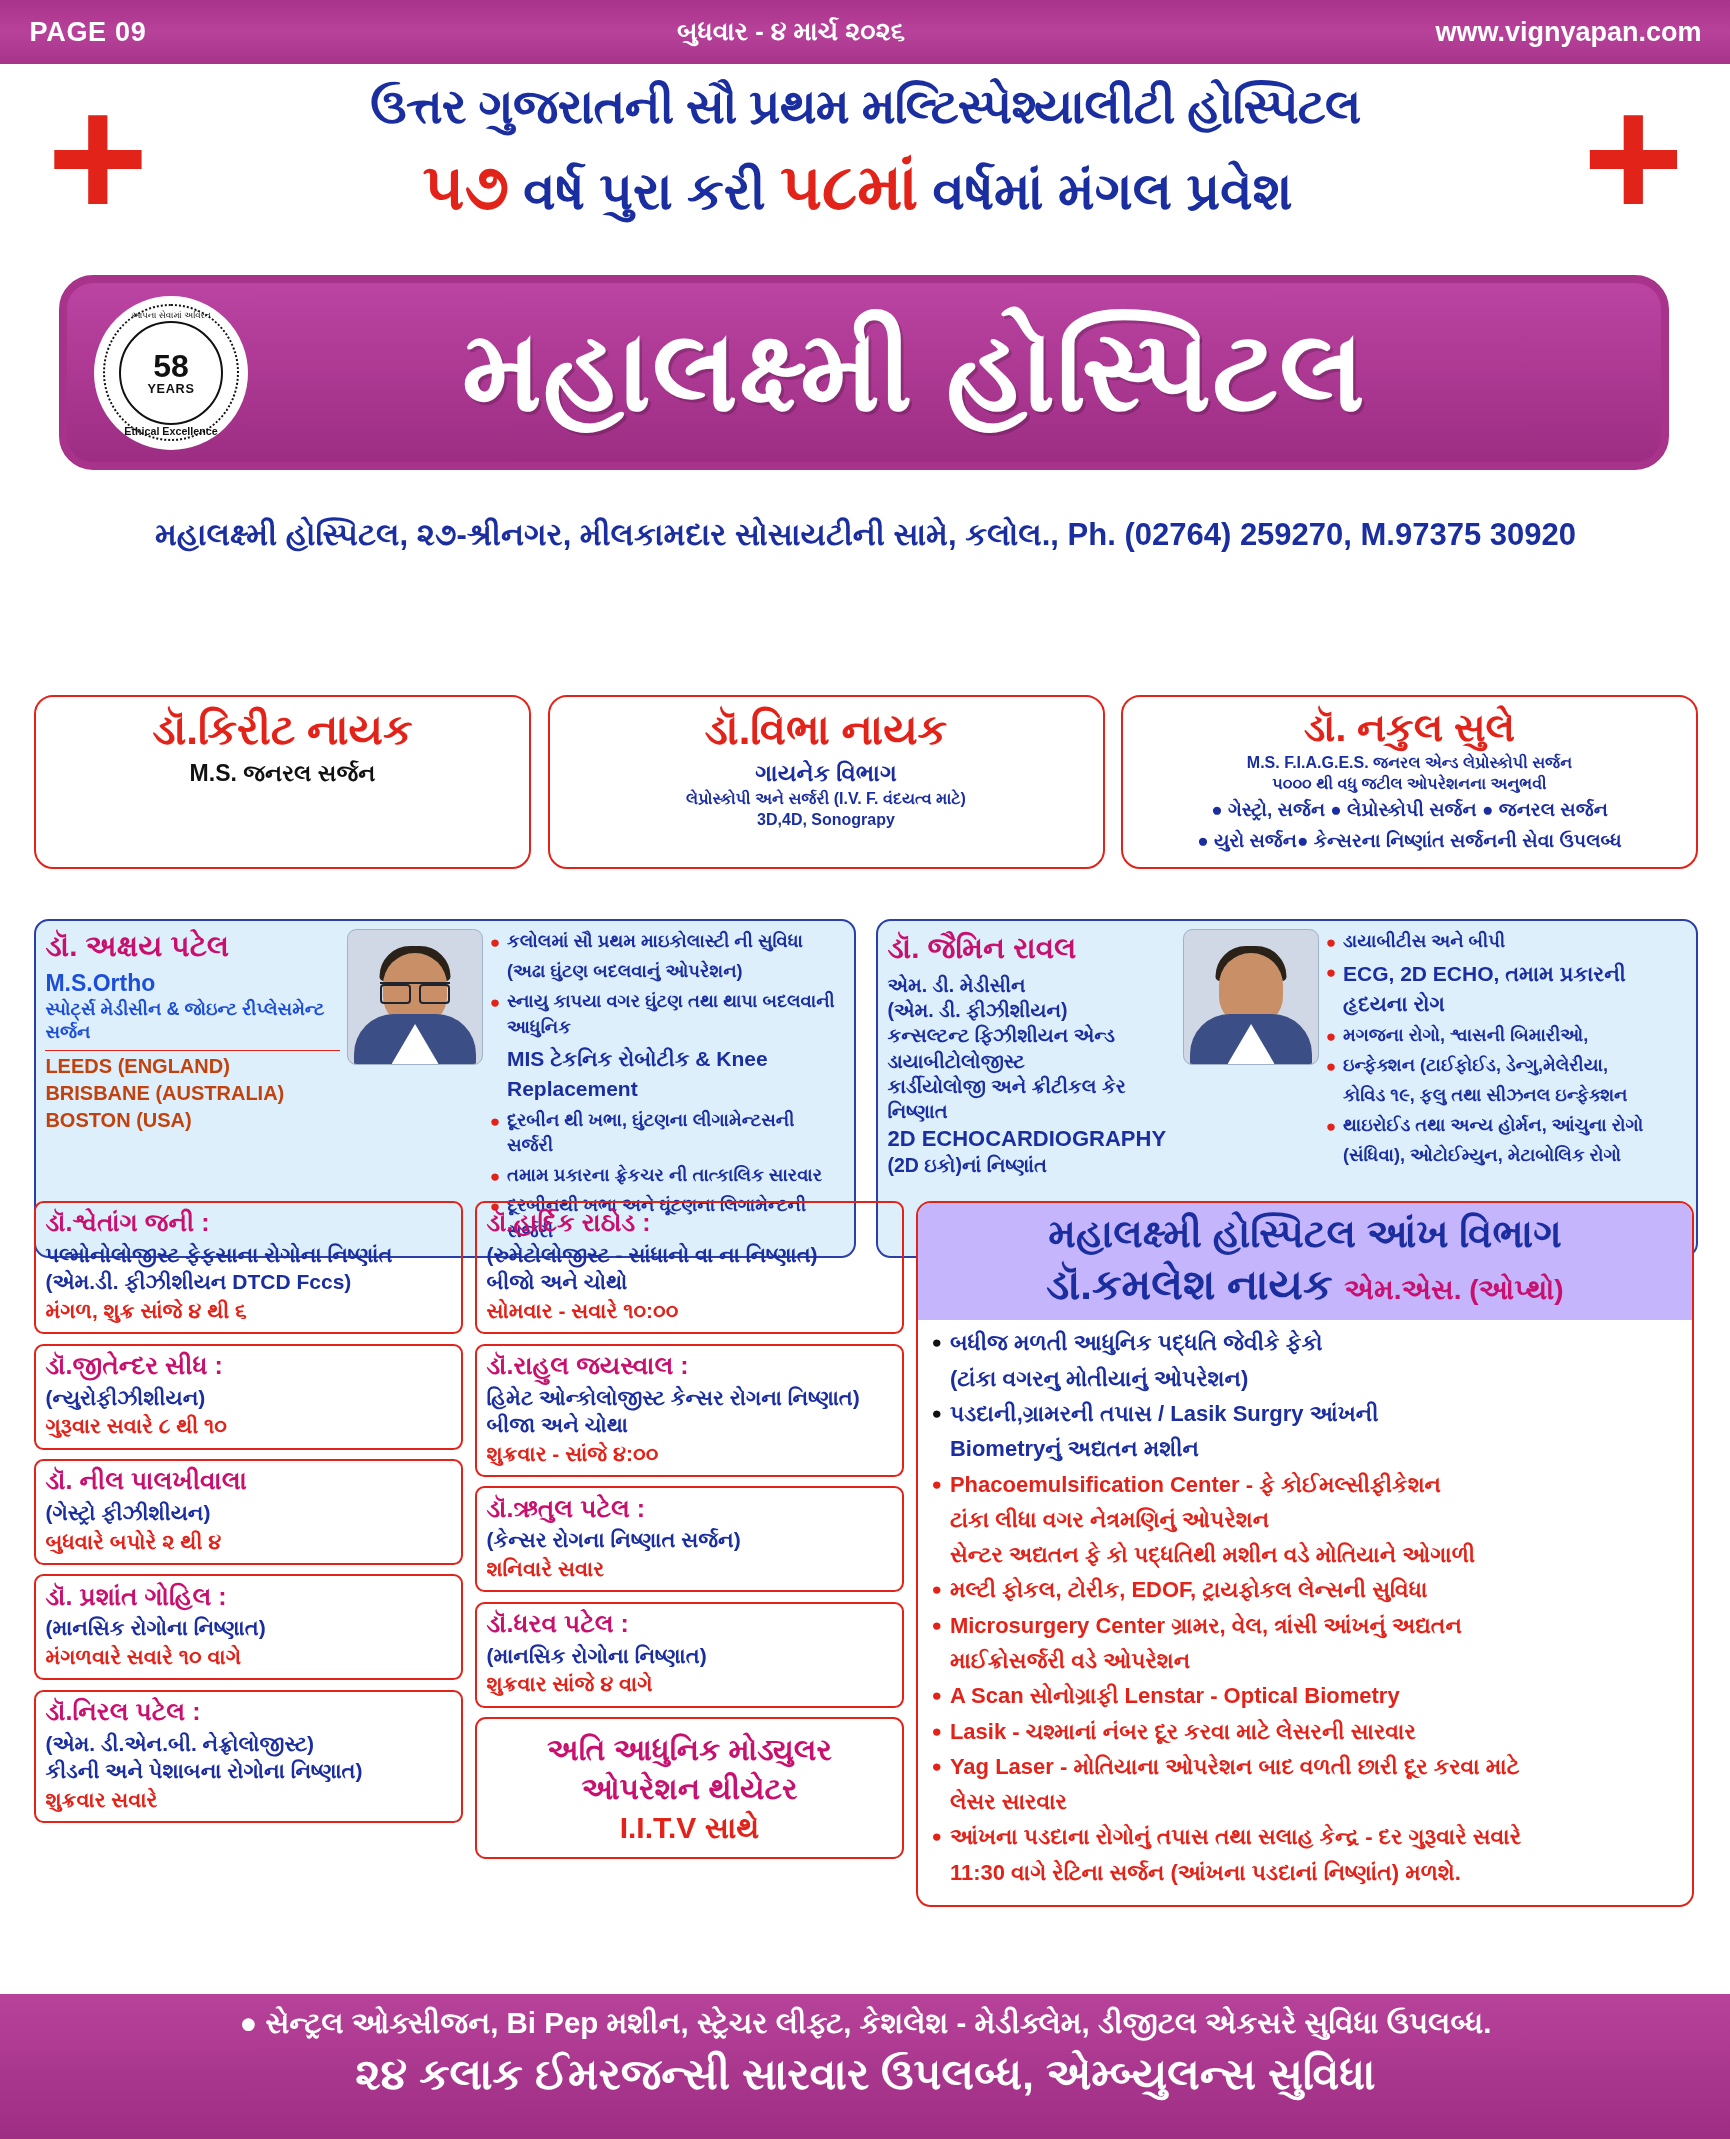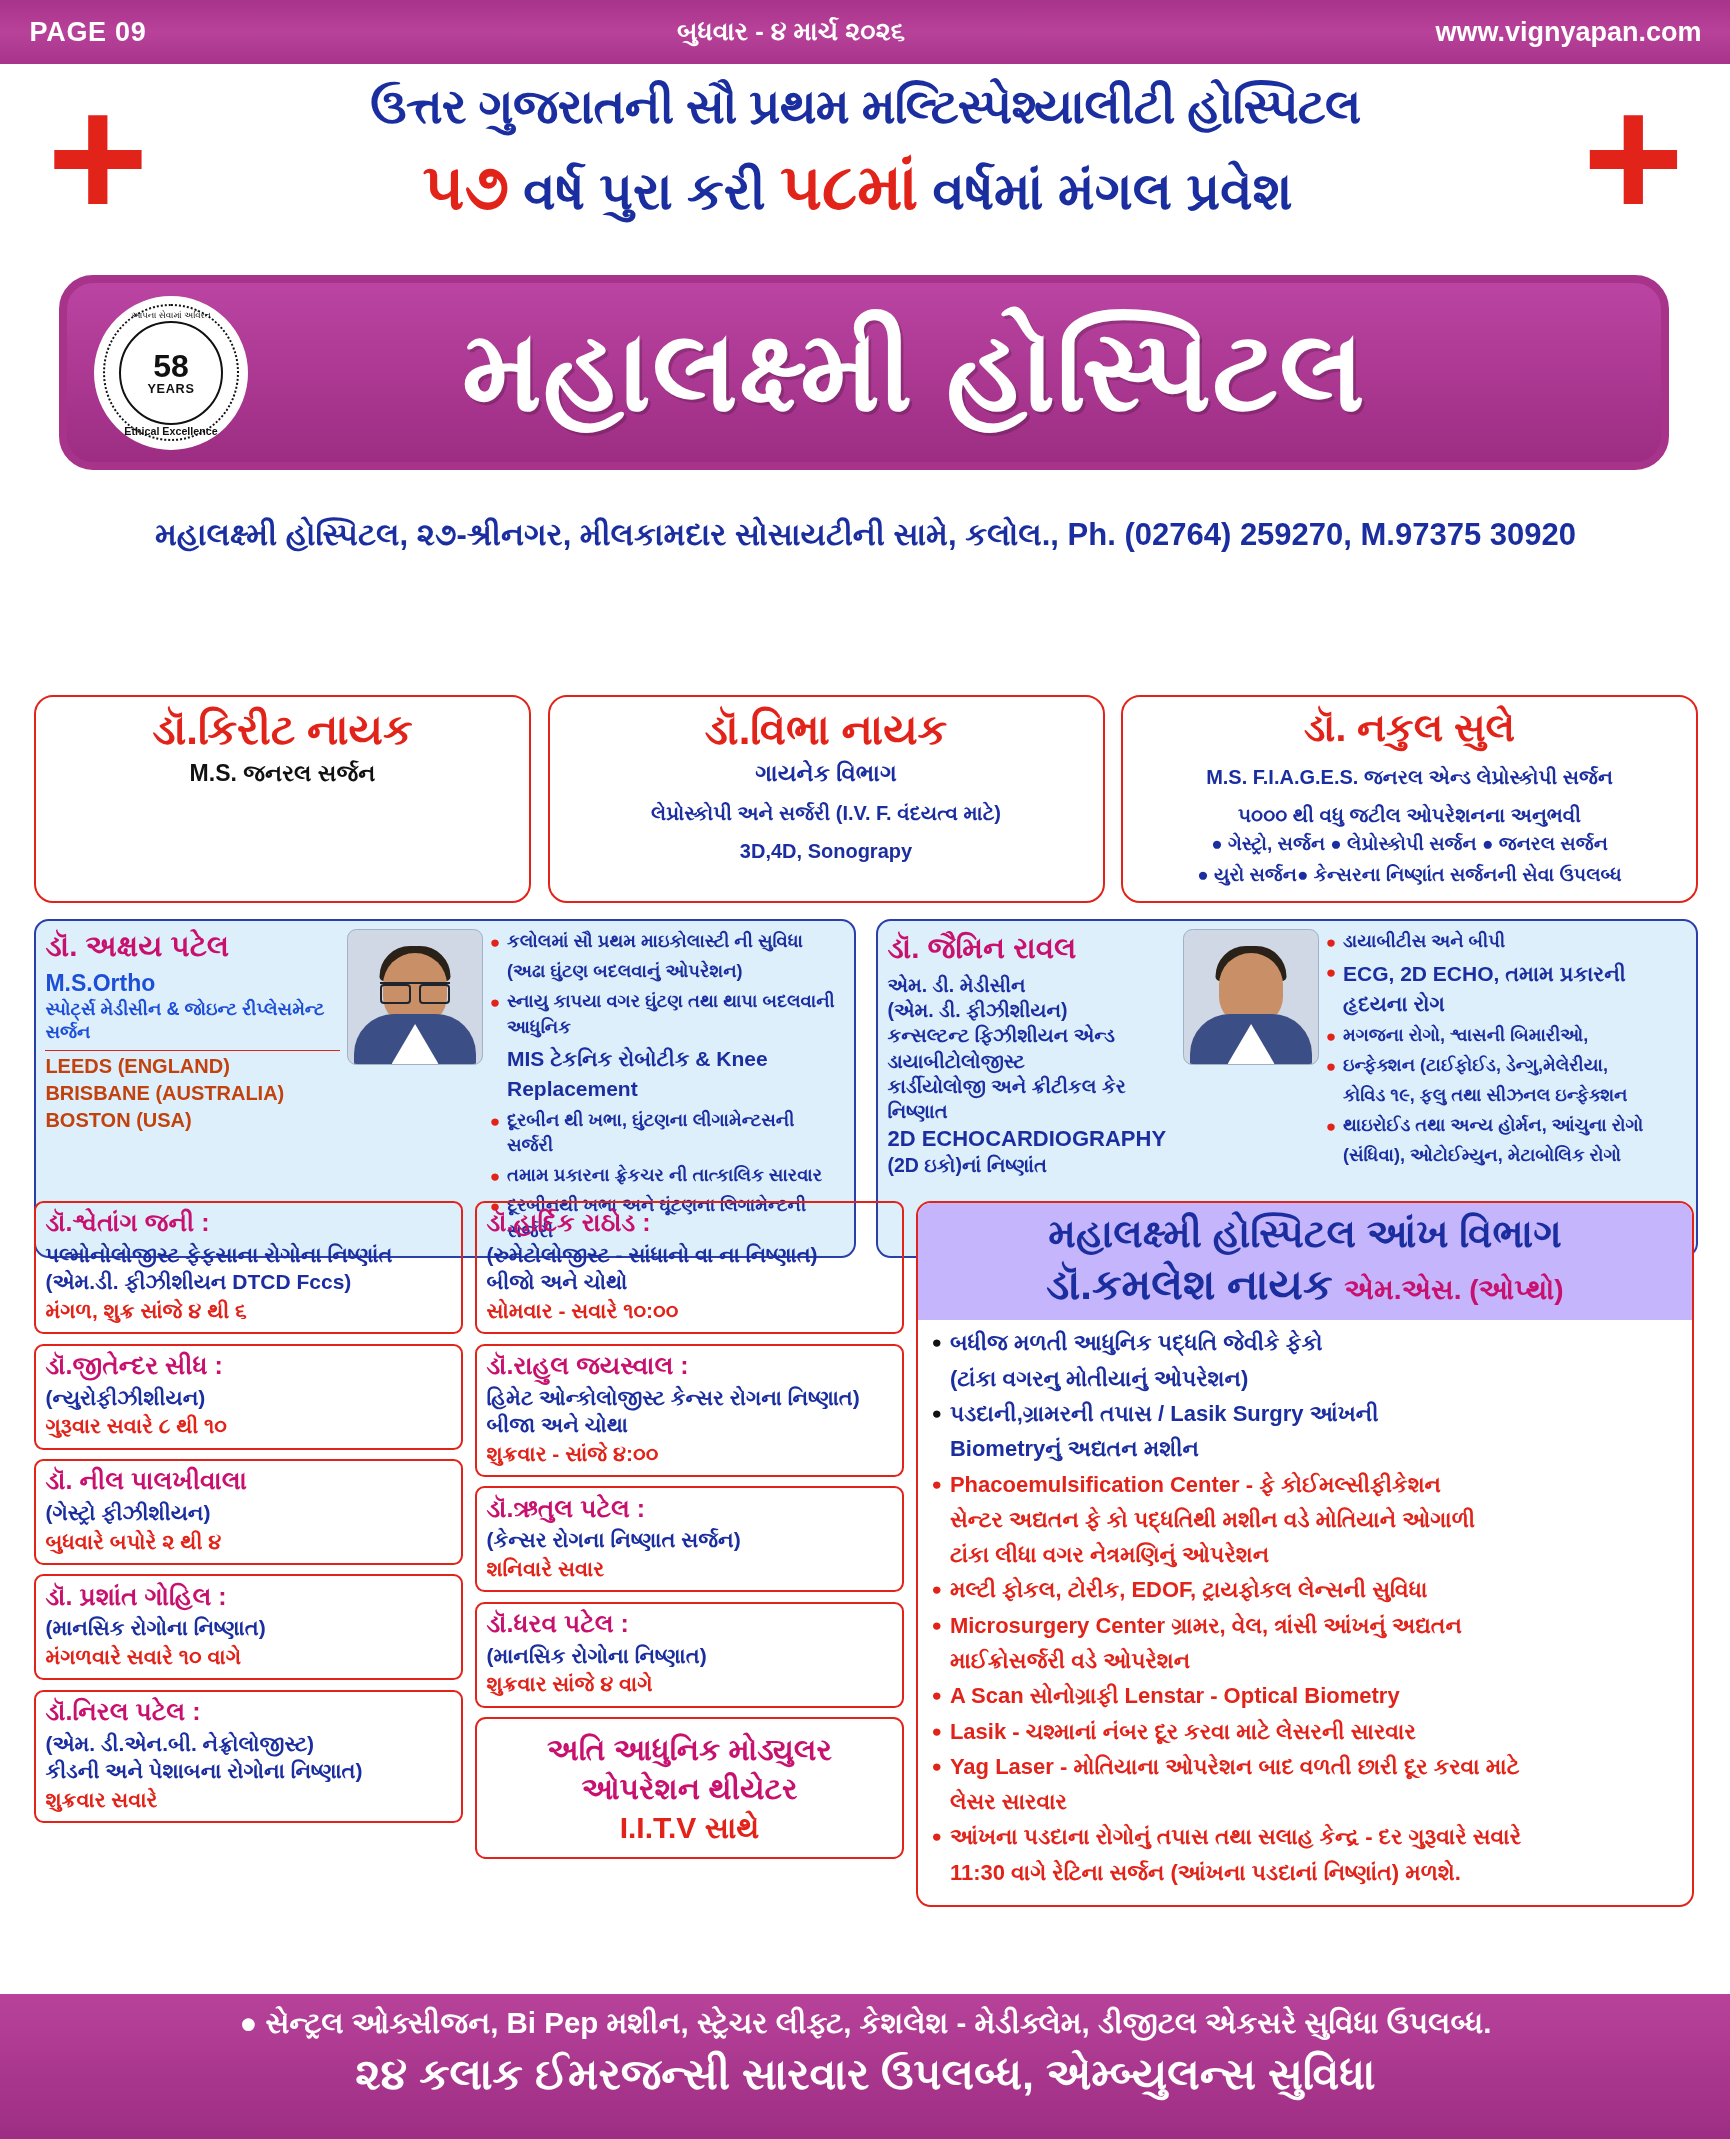--- a/index.html
+++ b/index.html
@@ -210,24 +210,24 @@
   }
   .doc-name.small { font-size: 39px; }
   .doc-sub {
     font-size: 23px;
     font-weight: bold;
     color: #111;
     margin-top: 5.4px;
   }
   .doc-sub.blue { color: #1b2ea0; }
   .doc-line {
-    font-size: 20px;
-    font-weight: bold;
-    color: #1b2ea0;
-    margin-top: 15px;
+    font-size: 16px;
+    font-weight: bold;
+    color: #1b2ea0;
+    margin-top: 3px;
   }
   .doc-bullets {
     font-size: 19px;
     font-weight: bold;
     color: #1b2ea0;
     margin-top: 4px;
     line-height: 1.4;
   }
 
   
@@ -727,25 +727,25 @@
         <div class="li blue">
             <span class="dot" style="visibility:hidden">●</span>
             <span>Biometryનું અદ્યતન મશીન</span>
           </div>
         <div class="li red">
             <span class="dot">●</span>
             <span>Phacoemulsification Center - ફે કોઈમલ્સીફીકેશન</span>
           </div>
         <div class="li red">
             <span class="dot" style="visibility:hidden">●</span>
+            <span>ટાંકા લીધા વગર નેત્રમણિનું ઓપરેશન</span>
+          </div>
+        <div class="li red">
+            <span class="dot" style="visibility:hidden">●</span>
             <span>સેન્ટર અદ્યતન ફે કો પદ્ધતિથી મશીન વડે મોતિયાને ઓગાળી</span>
-          </div>
-        <div class="li red">
-            <span class="dot" style="visibility:hidden">●</span>
-            <span>ટાંકા લીધા વગર નેત્રમણિનું ઓપરેશન</span>
           </div>
         <div class="li red">
             <span class="dot">●</span>
             <span>મલ્ટી ફોકલ, ટોરીક, EDOF, ટ્રાયફોકલ લેન્સની સુવિધા</span>
           </div>
         <div class="li red">
             <span class="dot">●</span>
             <span>Microsurgery Center ગ્રામર, વેલ, ત્રાંસી આંખનું અદ્યતન</span>
           </div>
         <div class="li red">

